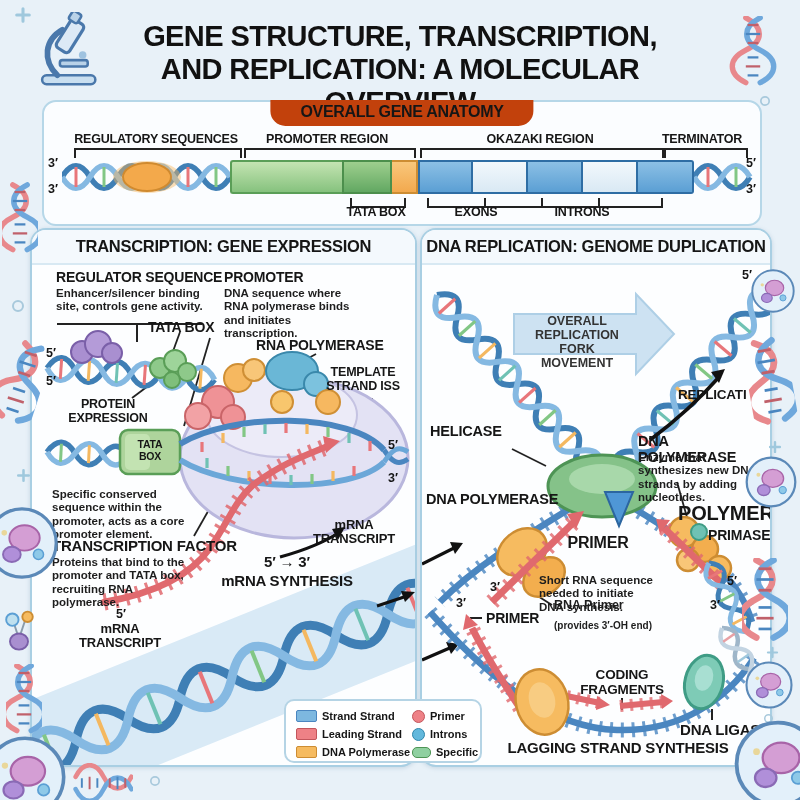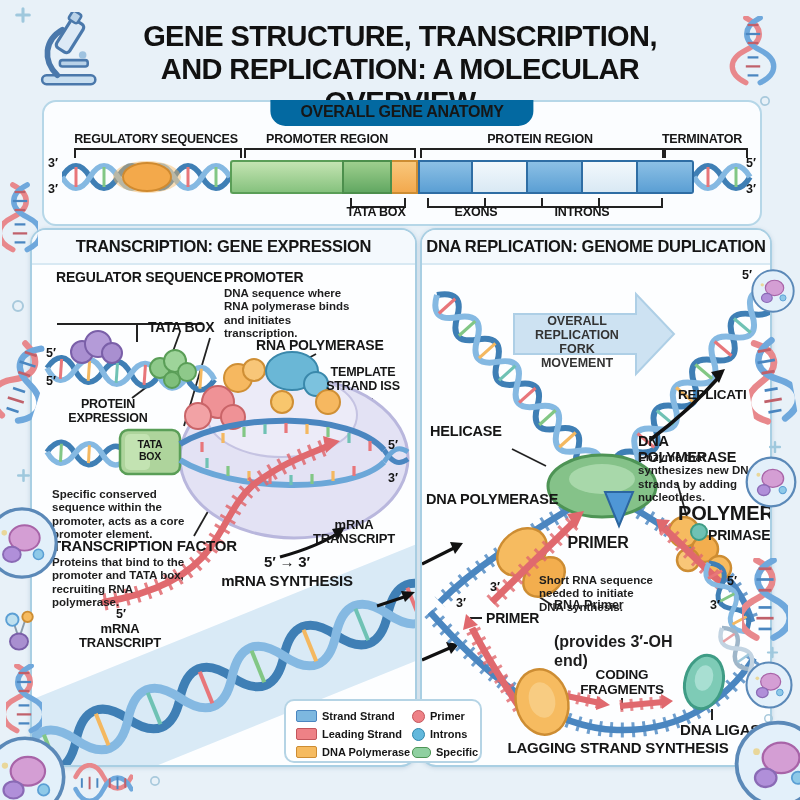--- a/index.html
+++ b/index.html
@@ -13,21 +13,21 @@
   .panel{position:absolute;background:#fdfeff;border:2.5px solid #a9cfe3;border-radius:16px;overflow:hidden;
          box-shadow:0 1px 4px rgba(90,130,165,.25);}
   .panel-header{position:absolute;top:0;left:0;right:0;height:33px;display:flex;align-items:center;justify-content:center;
          font-weight:bold;font-size:16.5px;letter-spacing:-0.3px;background:#f4f9fd;border-bottom:2px solid #d8e9f3;}
   .panel-art{position:absolute;left:0;top:0;}
   .title{position:absolute;left:90px;right:90px;top:20px;text-align:center;font-weight:800;
          font-size:29px;line-height:1.14;letter-spacing:-0.6px;color:#111;}
   
   #anatomy{position:absolute;left:42px;top:100px;width:716px;height:122px;background:#fbfdff;
            border:2.5px solid #b6d7e8;border-radius:14px;}
-  .anatomy-tab{position:absolute;top:-2px;left:50%;transform:translateX(-50%);background:#0369a1;
+  .anatomy-tab{position:absolute;top:-2px;left:50%;transform:translateX(-50%);background:#c2410c;
            border-radius:0 0 15px 15px;padding:3px 30px 5px;font-weight:bold;font-size:16px;letter-spacing:-0.3px;}
   .br-top{position:absolute;height:8px;border:2px solid #222;border-bottom:none;}
   .br-bot{position:absolute;height:8px;border:2px solid #222;border-top:none;}
   .tick{position:absolute;width:2px;background:#222;}
   .reg-lbl{position:absolute;font-weight:bold;font-size:12.5px;transform:translateX(-50%);white-space:nowrap;letter-spacing:-0.2px;}
   .bar-seg{height:34px;box-sizing:border-box;}
   
   #legend{position:absolute;left:284px;top:699px;width:198px;height:64px;background:#fff;border:2px solid #b5d4e5;
           border-radius:10px;z-index:6;padding:7px 8px 5px 10px;box-sizing:border-box;
           display:grid;grid-template-columns:112px 68px;grid-auto-rows:16px;column-gap:4px;row-gap:2px;}
@@ -157,21 +157,21 @@
 <div class="title">
   <div>GENE STRUCTURE, TRANSCRIPTION,</div>
   <div>AND REPLICATION: A MOLECULAR OVERVIEW</div>
 </div>
 
 <div id="anatomy">
   <div class="anatomy-tab">OVERALL GENE ANATOMY</div>
 
   <div class="reg-lbl" style="left:112px;top:30px">REGULATORY SEQUENCES</div>
   <div class="reg-lbl" style="left:283px;top:30px">PROMOTER REGION</div>
-  <div class="reg-lbl" style="left:496px;top:30px">PROTEIN REGION</div>
+  <div class="reg-lbl" style="left:496px;top:30px">OKAZAKI REGION</div>
   <div class="reg-lbl" style="left:658px;top:30px">TERMINATOR</div>
 
   <div class="br-top" style="left:30px;top:46px;width:164px"></div>
   <div class="br-top" style="left:200px;top:46px;width:168px"></div>
   <div class="br-top" style="left:376px;top:46px;width:240px"></div>
   <div class="br-top" style="left:620px;top:46px;width:80px"></div>
 
   <div class="prime" style="left:4px;top:54px">3′</div>
   <div class="prime" style="left:4px;top:80px">3′</div>
   <div class="prime" style="left:702px;top:54px">5′</div>
@@ -319,20 +319,21 @@
 
     <path d="M72 372 C120 364 158 346 178 318 C196 293 202 272 220 256 C246 235 274 225 296 216" fill="none" stroke="#e0696e" stroke-width="17" stroke-dasharray="3 8" opacity="0.85"></path>
     <path d="M72 372 C120 364 158 346 178 318 C196 293 202 272 220 256 C246 235 274 225 296 216" fill="none" stroke="#e0696e" stroke-width="6.5" stroke-linecap="round"></path>
     <polygon points="308,211 291,206 294,223" fill="#e0696e"></polygon>
 
     <path d="M248 327 Q 285 317 308 302" fill="none" stroke="#111" stroke-width="3.2"></path>
     <polygon points="313,297 300,299 306,310" fill="#111"></polygon>
   </svg>
 
   <div class="lbl" style="left:24px;top:40px;font-size:14px">REGULATOR SEQUENCE</div>
+  <div class="desc" style="left:24px;top:57px;width:150px">Enhancer/silencer binding site, controls gene activity.</div>
   <div class="lbl" style="left:192px;top:40px;font-size:14px">PROMOTER</div>
   <div class="desc" style="left:192px;top:57px;width:140px">DNA sequence where RNA polymerase binds and initiates transcription.</div>
   <div class="lbl" style="left:116px;top:90px;font-size:14px">TATA BOX</div>
   <div class="lbl" style="left:224px;top:108px;font-size:14px">RNA POLYMERASE</div>
   <div class="lbl ctr" style="left:331px;top:136px;width:86px;font-size:12.5px">TEMPLATE STRAND ISS</div>
   <div class="prime" style="left:14px;top:116px">5′</div>
   <div class="prime" style="left:14px;top:144px">5′</div>
   <div class="lbl ctr" style="left:76px;top:168px;width:100px;font-size:12.5px">PROTEIN EXPRESSION</div>
   <div class="lbl ctr" style="left:118px;top:209px;width:44px;font-size:10.5px">TATA BOX</div>
   <div class="prime" style="left:356px;top:208px">5′</div>
@@ -463,21 +464,21 @@
   <div class="desc" style="left:216px;top:221px;width:128px">Enzyme that synthesizes new DNA strands by adding nucleotides.</div>
   <div class="lbl" style="left:4px;top:262px;font-size:14.5px">DNA POLYMERASE</div>
   <div class="lbl" style="left:256px;top:272px;font-size:20px">POLYMERASE</div>
   <div class="lbl" style="left:286px;top:298px;font-size:14px">PRIMASE</div>
   <div class="lbl ctr" style="left:176px;top:304px;font-size:16px;width:90px">PRIMER</div>
   <div class="desc ctr" style="left:176px;top:344px;width:118px;text-align:left">Short RNA sequence needed to initiate DNA synthesis.</div>
   <div class="prime" style="left:68px;top:350px">3′</div>
   <div class="prime" style="left:34px;top:366px">3′</div>
   <div class="lbl" style="left:64px;top:381px;font-size:14px">PRIMER</div>
   <div class="desc" style="left:132px;top:368px;width:120px;font-size:12.5px">RNA Primer</div>
-  <div class="desc" style="left:132px;top:403px;width:140px;font-size:16px">(provides 3′-OH end)</div>
+  <div class="desc" style="left:132px;top:390px;width:140px;font-size:10px">(provides 3′-OH end)</div>
   <div class="prime" style="left:305px;top:344px">5′</div>
   <div class="prime" style="left:288px;top:368px">3′</div>
   <div class="lbl ctr" style="left:200px;top:438px;width:96px;font-size:13.5px">CODING FRAGMENTS</div>
   <div class="lbl" style="left:258px;top:492px;font-size:15px">DNA LIGASE</div>
   <div class="lbl ctr" style="left:196px;top:510px;width:240px;font-size:15px">LAGGING STRAND SYNTHESIS</div>
 </div>
 
 <div id="legend">
   <div class="leg-item">
       <span class="sw" style="background:#7db8e0;border:1.5px solid #4a86c0"></span>

